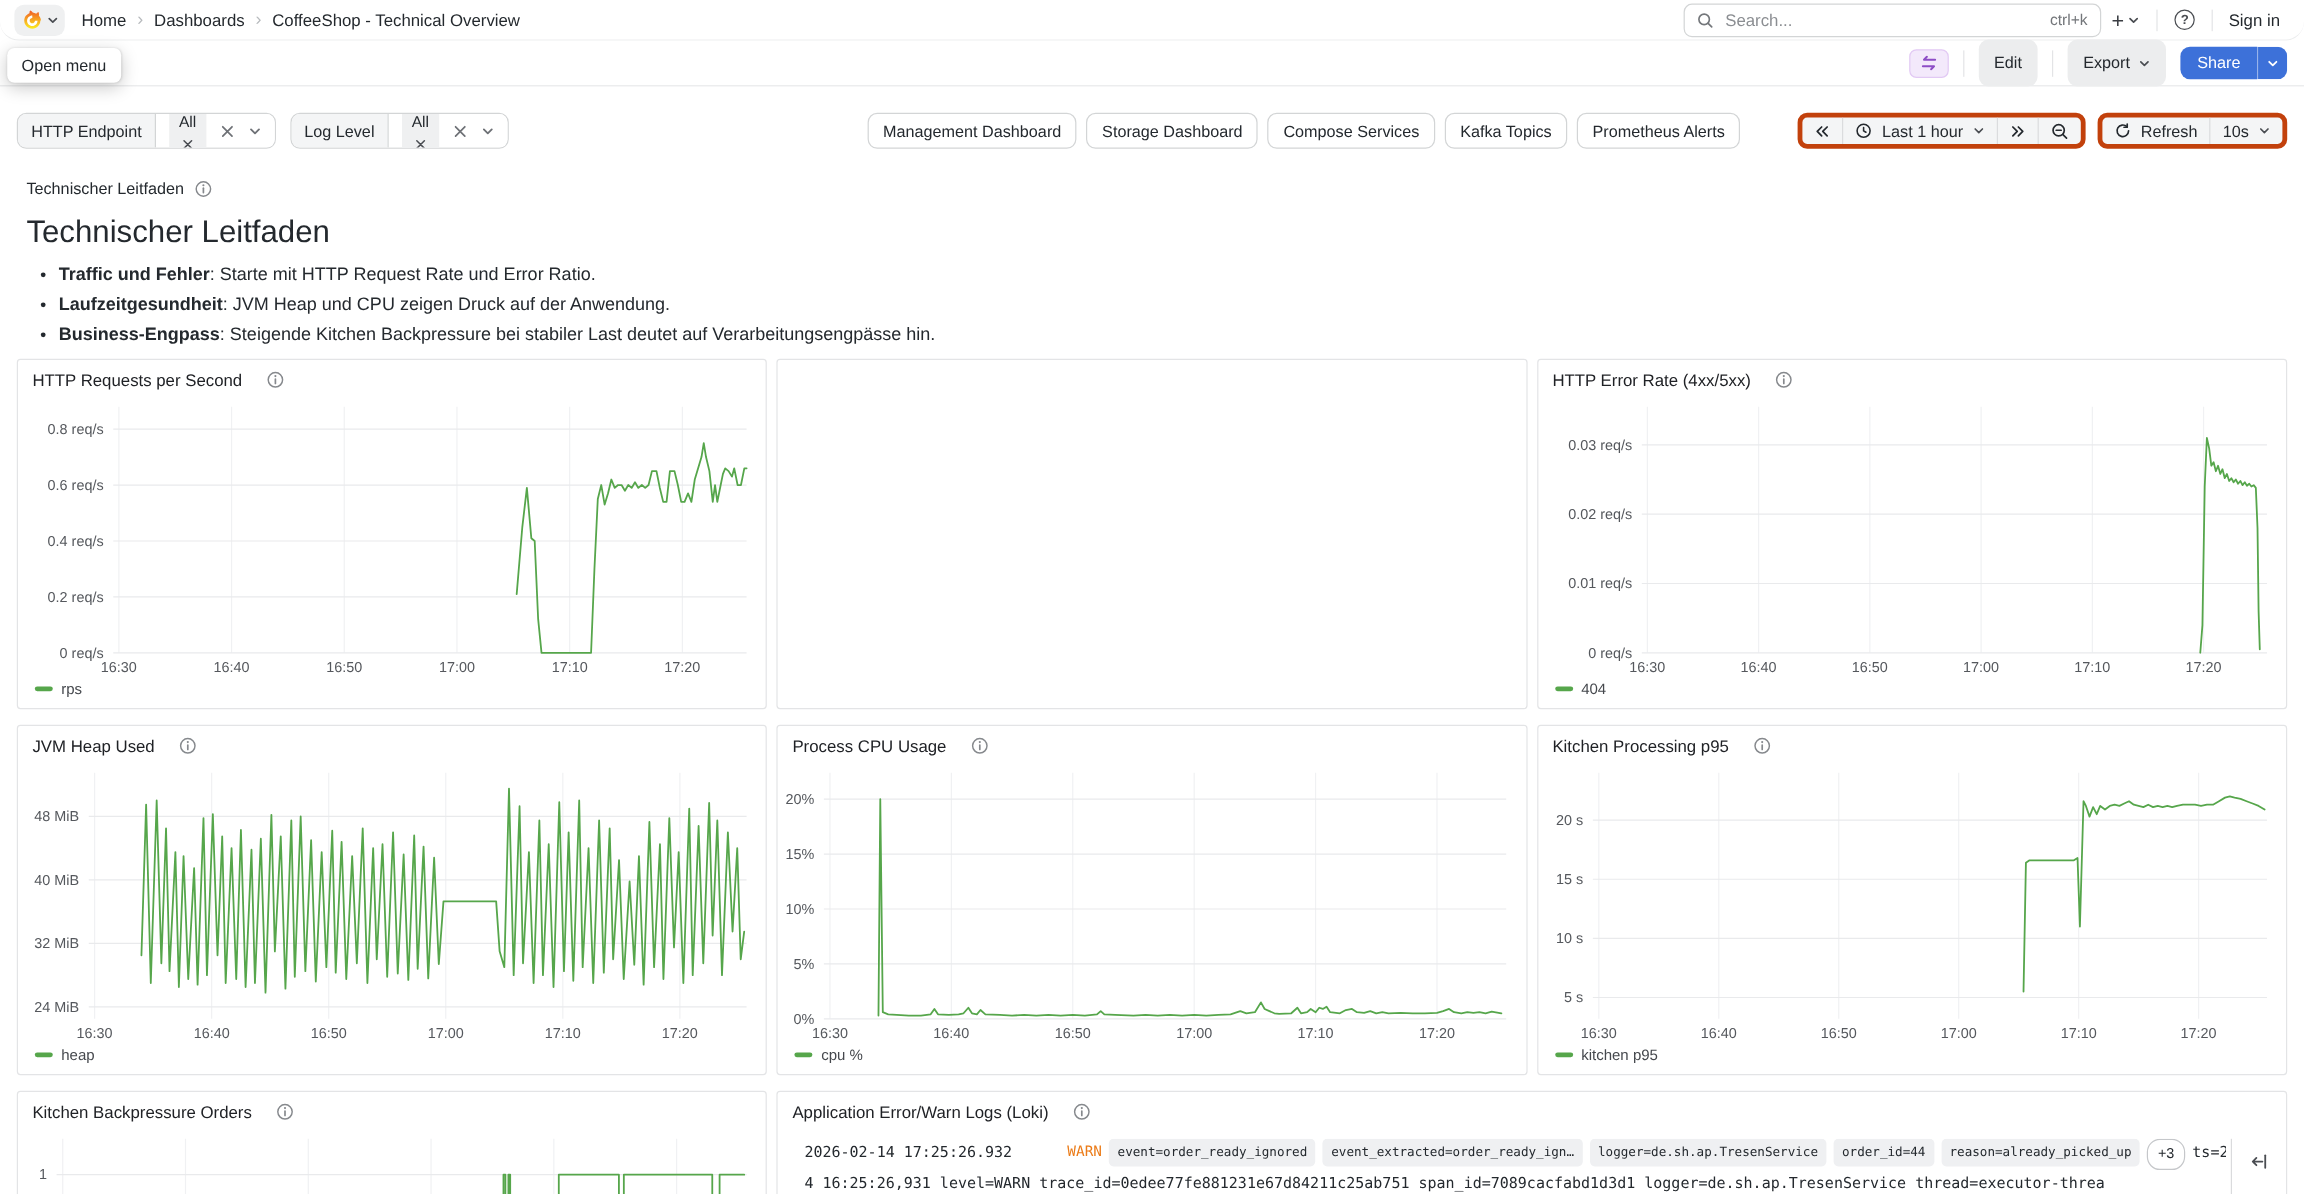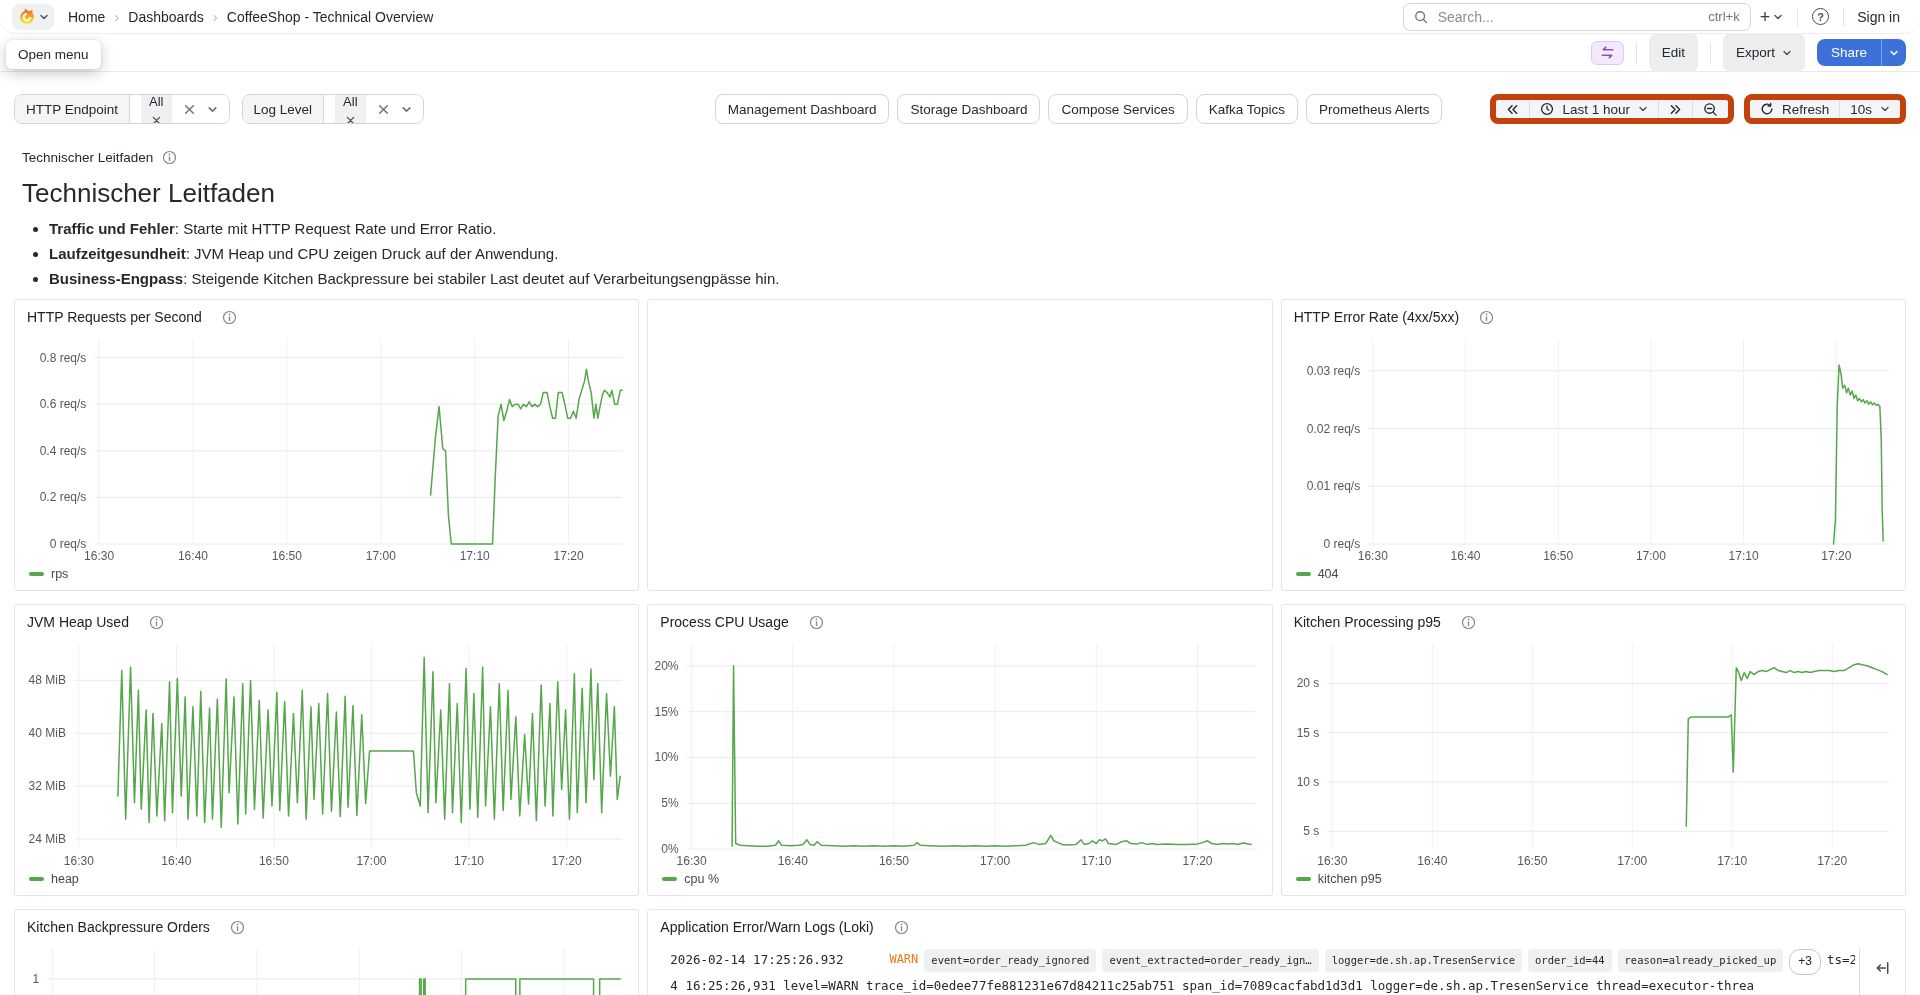--- a/index.html
+++ b/index.html
@@ -57,39 +57,39 @@
   .value-pill { background:#EFF0F1; border-radius:4px; padding:3px 8px; font-size:13px;
     display:flex; align-items:center; gap:7px;flex-direction:column; }
   .ico { display:inline-flex; align-items:center; justify-content:center; }
 
   .links { margin-left:auto; display:flex; gap:8px; }
   .link-btn { height:30px; padding:0 12px; border:1px solid #D3D5D6; border-radius:8px;
     background:#fff; font-family:"Liberation Sans",sans-serif; font-size:13.5px; color:#24292E;
     display:flex; align-items:center; cursor:pointer; white-space:nowrap; }
 
   .time-cluster { margin-left:48px; display:flex; gap:10px; }
-  .seg-group { display:flex; align-items:stretch; height:30px; border:6px solid #c2410c;
+  .seg-group { display:flex; align-items:stretch; height:30px; border:4px solid #c2410c;
     border-radius:8px; background:#F4F5F6; overflow:hidden; }
   .seg { display:flex; align-items:center; padding:0 10px; gap:8px; font-size:13.5px;
     font-weight:500; border-right:1px solid #DBDCDE; cursor:pointer; color:#24292E; }
   .seg:last-child { border-right:none; }
 
   
   .guide { padding:6px 22px 0; }
   .panel-label-row { display:flex; align-items:center; gap:9px; font-size:13.5px; }
   .guide h1 { font-size:26px; font-weight:500; margin:13px 0 9px; color:#24292E; }
   .guide ul { margin:0 0 0 27px; padding:0; font-size:15px; }
   .guide li { margin:4px 0; line-height:1.4; }
   .lead { font-weight:700; }
 
   
   .grid { display:grid; grid-template-columns:repeat(3,1fr); gap:13px 8px; margin:10px 14px 0; }
   .panel { background:#fff; border:1px solid #E3E4E6; border-radius:3px; height:292px;
     display:flex; flex-direction:column; min-width:0; overflow:hidden; }
-  .panel-head { display:flex; align-items:flex-end; gap:20px; padding:9px 12px 2px; flex:none; }
+  .panel-head { display:flex; align-items:flex-start; gap:20px; padding:9px 12px 2px; flex:none; }
   .panel-title { font-size:14px; font-weight:500; color:#202226; white-space:nowrap; }
   .chart-box { flex:1; padding:2px 8px 0 6px; min-height:0; }
   svg.chart { width:100%; height:100%; display:block; font-family:"Liberation Sans",sans-serif; }
   .legend-row { flex:none; display:flex; align-items:center; gap:7px; padding:1px 12px 9px 14px; }
   .legend-swatch { width:15px; height:4px; border-radius:2px; background:#56A64B; }
   .legend-label { font-size:12.5px; color:#45484D; }
   .no-data { flex:1; display:flex; align-items:center; justify-content:center;
     color:#8F9296; font-size:19px; padding-bottom:26px; }
 
   

